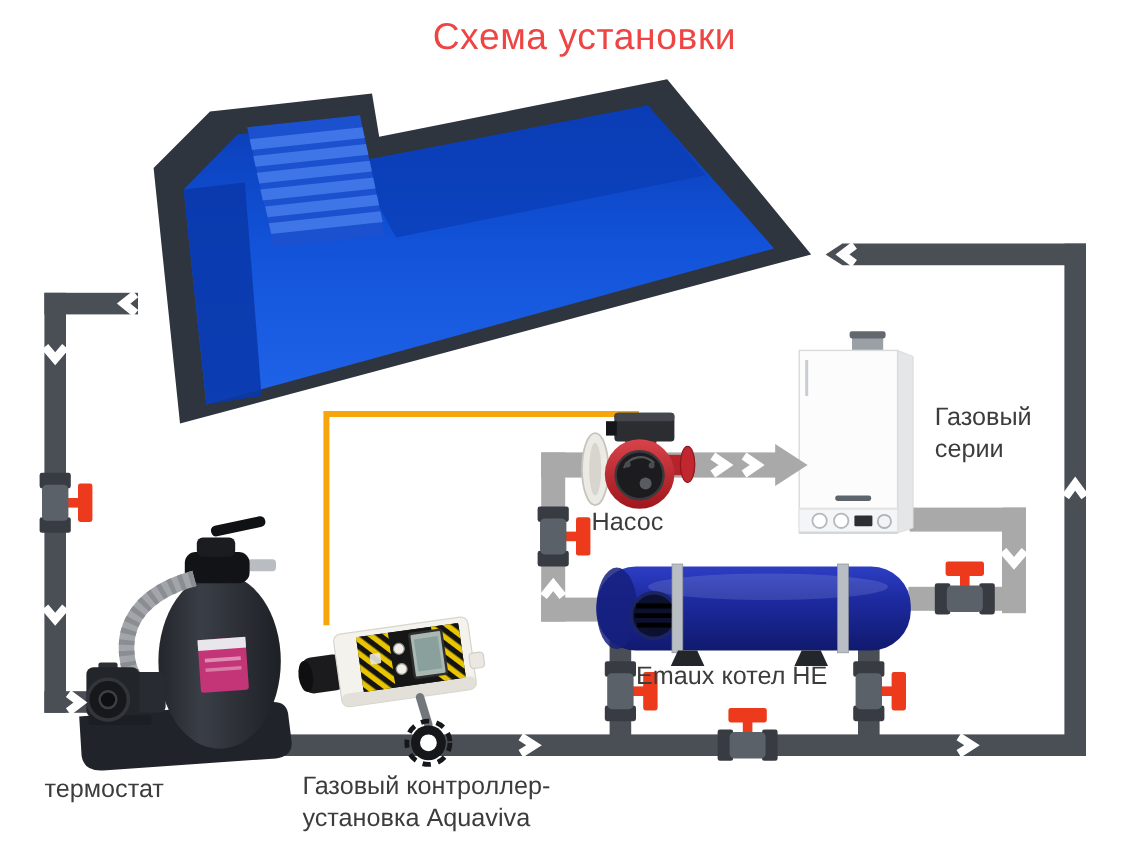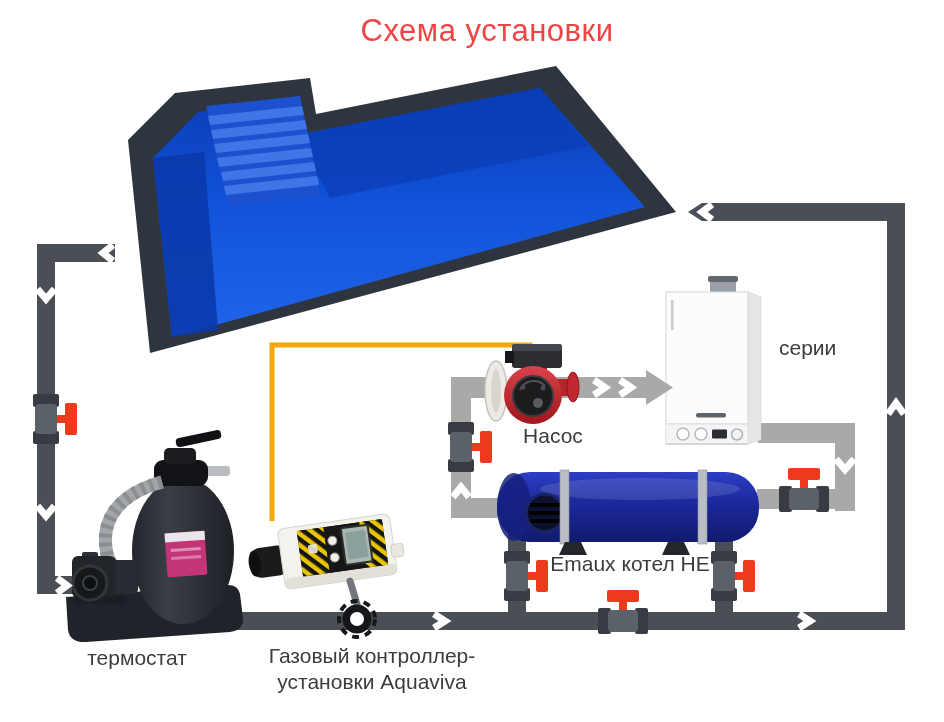--- a/index.html
+++ b/index.html
@@ -1,20 +1,20 @@
 <!DOCTYPE html>
 <html style="--background: #ffffff; --pipe-dark: #4a4f55; --pipe-light: #a9a9a9; --cable-orange: #f6a60a; --valve-red: #ee3a1c; --pool-water: #1152d8; --pool-rim: #2e353e; --heat-exchanger-blue: #1d2aa0; --pump-red: #c2252b; --label-text: #3c3c3c;"><head>
 <meta charset="utf-8">
 <style>
   html,body{margin:0;padding:0;background:#fff;}
   .canvas{position:relative;width:944px;height:722px;background:var(--background,#fff);
           font-family:"Liberation Sans", sans-serif;overflow:hidden;}
   .title{position:absolute;top:13px;left:15px;width:100%;text-align:center;
          font-size:31px;color:#ef4444;letter-spacing:.5px;}
-  .lbl{position:absolute;text-align:center;font-size:21px;line-height:26px;
+  .lbl{position:absolute;font-size:21px;line-height:26px;
        color:var(--label-text,#3c3c3c);}
   .lbl.left{text-align:left;line-height:27px;}
   svg{position:absolute;left:0;top:0;}
   .pipe-dark{fill:var(--pipe-dark,#4a4f55);}
   .pipe-light{fill:var(--pipe-light,#a9a9a9);}
   .chev{stroke:#fff;stroke-width:7;fill:none;}
   .v-nut{fill:#383c42;}
   .v-body{fill:#5b6169;}
   .v-red{fill:var(--valve-red,#ee3a1c);}
   .cable{stroke:var(--cable-orange,#f6a60a);stroke-width:5;fill:none;}
@@ -247,28 +247,29 @@
       <path class="chev" d="M836,459 L845,469.5 L854,459"></path>
     </g>
   </svg>
 
   <div class="lbl" style="left:37px;top:645px;width:200px">
     <div>термостат</div>
   </div>
 
   <div class="lbl" style="left:252px;top:643px;width:240px">
     <div>Газовый контроллер-</div>
-    <div>установки Aquaviva</div>
+    <div>установка Aquaviva</div>
   </div>
 
   <div class="lbl" style="left:493px;top:423px;width:120px">
     <div>Насос</div>
   </div>
 
   <div class="lbl left" style="left:779px;top:334px;width:130px">
+    <div>Газовый</div>
     <div>серии</div>
   </div>
 
   <div class="lbl" style="left:530px;top:551px;width:200px">
     <div>Emaux котел HE</div>
   </div>
 
 </div>
 
 </body></html>

